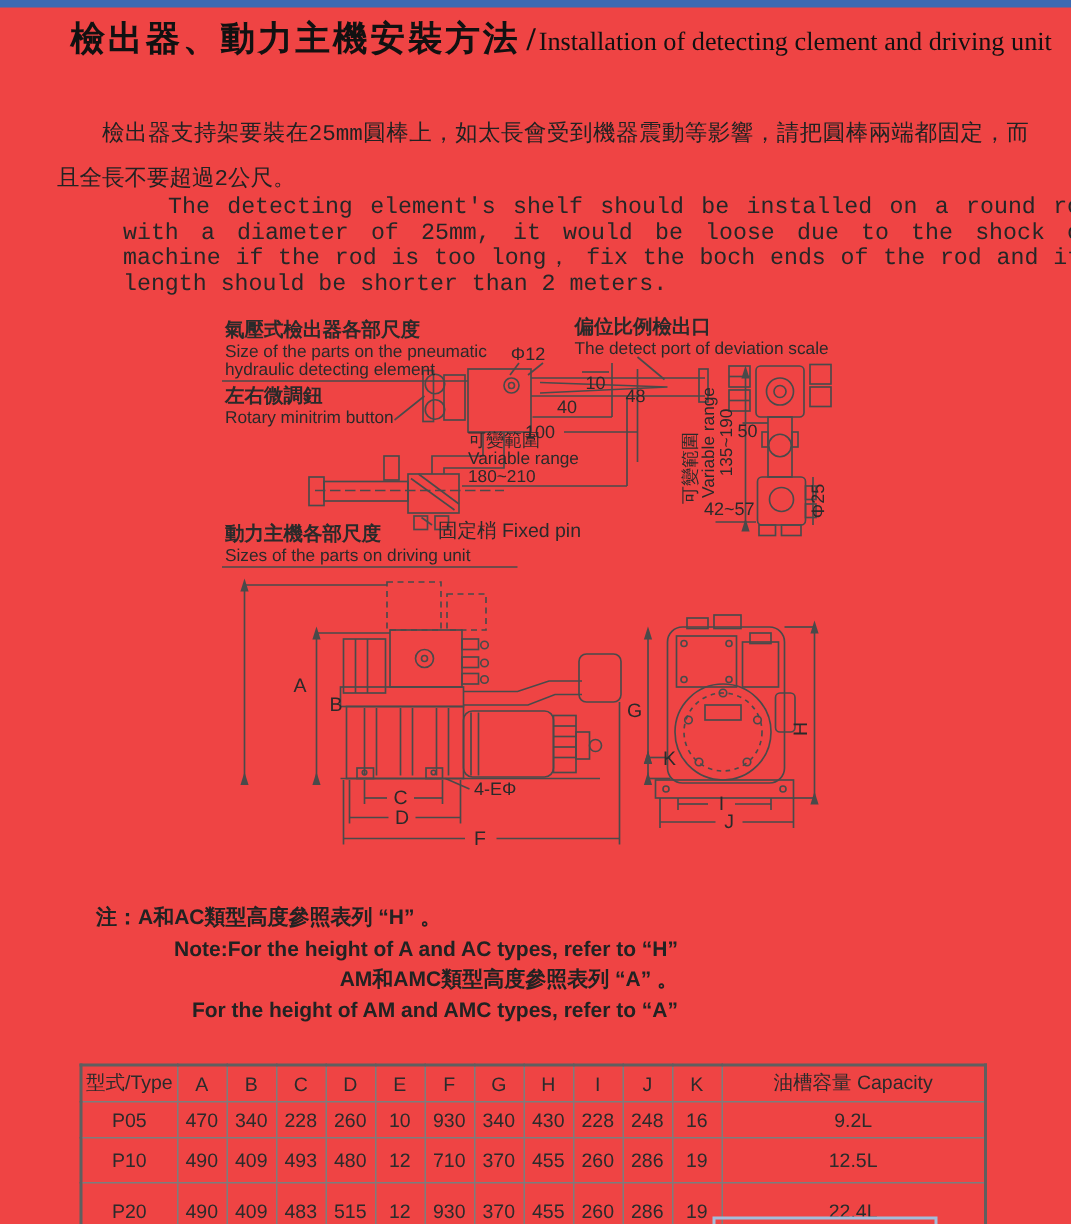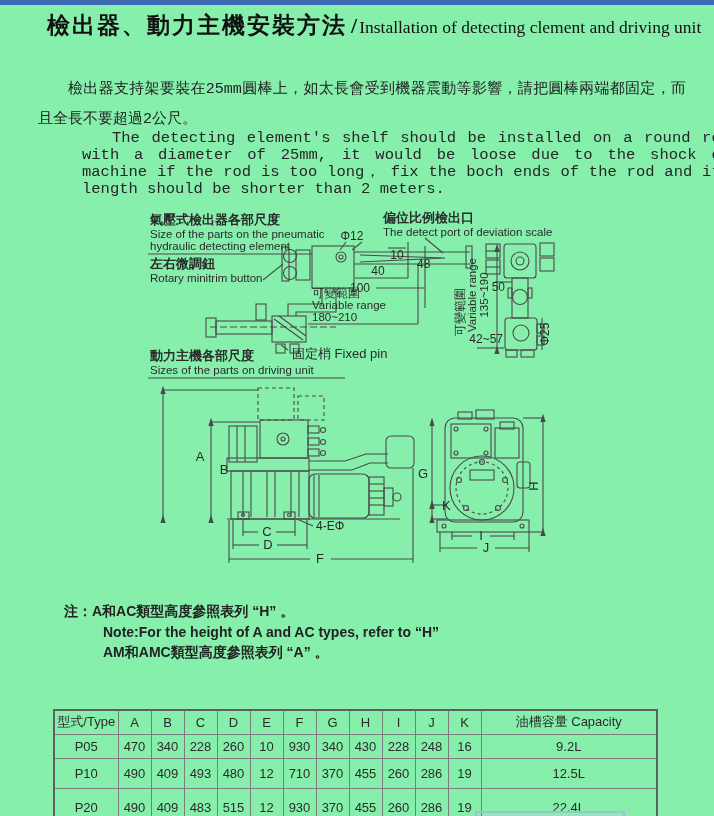--- a/index.html
+++ b/index.html
@@ -1,29 +1,29 @@
 <!DOCTYPE html>
 <html><head>
 <meta charset="utf-8">
 <style>
   html,body{margin:0;padding:0;background:#ffffff;}
-  .page{position:relative;width:714px;height:816px;background:#86efac;overflow:hidden;
+  .page{position:relative;width:714px;height:816px;background:#ef4444;overflow:hidden;
         font-family:"Liberation Sans",sans-serif;color:#1c1c1c;}
   .topbar{position:absolute;left:0;top:0;width:714px;height:5px;}
   .titleline{position:absolute;left:47px;top:10px;display:flex;align-items:baseline;white-space:nowrap;}
   .title-zh{font-family:"Liberation Serif",serif;font-weight:bold;font-size:23px;letter-spacing:2px;color:#111;}
   .title-sep{font-family:"Liberation Serif",serif;font-size:22px;font-weight:bold;margin:0 2px 0 4px;color:#111;}
   .title-en{font-family:"Liberation Serif",serif;font-size:17.5px;color:#111;}
   .para{position:absolute;left:38px;width:648px;text-align:justify;color:#222;font-family:Liberation Mono, monospace;}
   .para-zh{top:60px;font-size:15px;line-height:30px;text-indent:30px;}
   .para-en{top:114px;font-size:15.5px;line-height:17px;text-indent:30px;color:#262626;margin-left:44px;}
   .diagram{position:absolute;left:0;top:200px;}
   .notes{position:absolute;left:64px;top:601px;font-size:14px;line-height:20.5px;color:#222;font-weight:bold;}
   .notes .nrow{white-space:nowrap;}
-  .notes .indent{margin-left:39px;}
+  .notes .indent{margin-left:52px;text-align:right;}
   .tablewrap{position:absolute;left:53px;top:709px;}
   table.spec{border-collapse:collapse;table-layout:fixed;width:603px;border:2px solid #5f5f5f;}
   table.spec td,table.spec th{border:1px solid #7d7d7d;text-align:center;vertical-align:middle;
         font-size:13px;color:#2b2b2b;font-weight:normal;padding:0;}
   table.spec thead tr{height:24px;margin-top:38px;}
   table.spec tbody tr:nth-child(1){height:24px;}
   table.spec tbody tr:nth-child(2){height:30px;}
   table.spec tbody tr:nth-child(3){height:40px;}
   .selfrag{position:absolute;left:475px;top:811px;width:146px;height:12px;
         border:2px solid #a3bdda;background:transparent;}
@@ -265,20 +265,21 @@
     <text class="dl" x="481" y="340" text-anchor="middle">I</text>
     <text class="dl" x="486" y="352" text-anchor="middle">J</text>
     <text class="dl" x="442" y="310">K</text>
     <text class="num" x="316" y="330">4-EΦ</text>
   </svg>
 
   <div class="notes">
     <div class="nrow"><span>注：</span><span>A和AC類型高度參照表列 “H” 。</span></div>
     <div class="nrow indent">Note:For the height of A and AC types, refer to “H”</div>
     <div class="nrow indent">AM和AMC類型高度參照表列 “A” 。</div>
+    <div class="nrow indent">For the height of AM and AMC types, refer to  “A”</div>
   </div>
 
   <div class="tablewrap">
     <table class="spec">
       <colgroup>
         <col style="width:64px">
           <col style="width:33px">
           <col style="width:33px">
           <col style="width:33px">
         <col style="width:33px">

